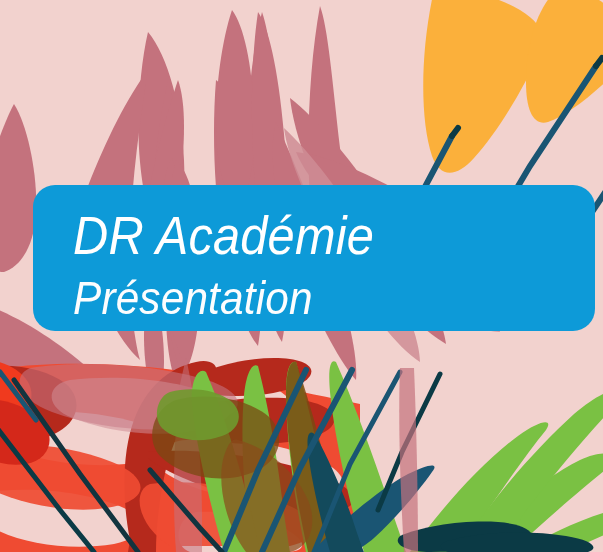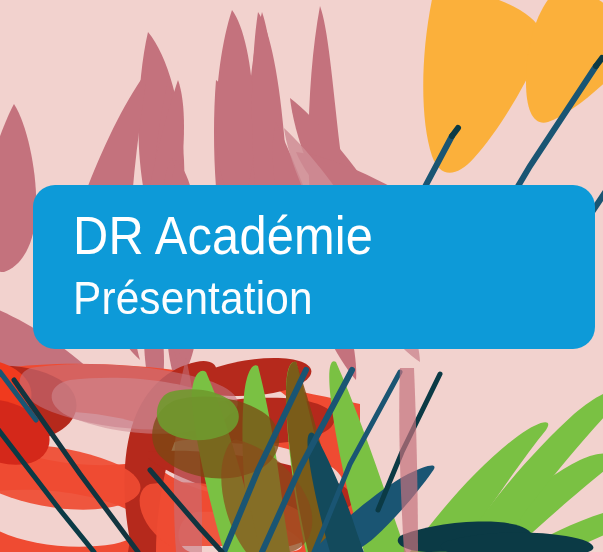--- a/index.html
+++ b/index.html
@@ -19,25 +19,26 @@
     inset: 0;
     width: 603px;
     height: 552px;
     display: block;
   }
   #title-card {
     position: absolute;
     left: 33px;
     top: 185px;
     width: 562px;
-    height: 164px;
+    height: 146px;
     background: #0d9ad8;
     border-radius: 22px;
     box-sizing: border-box;
     padding: 22px 34px 0 40px;
+    font-style: italic;
   }
   #title-text {
     color: #ffffff;
     font-family: "Liberation Sans Narrow", "Liberation Sans", sans-serif;
     font-size: 53px;
     font-weight: 400;
     line-height: 1.08;
     letter-spacing: 0.2px;
     transform: scaleX(0.92);
     transform-origin: left center;

